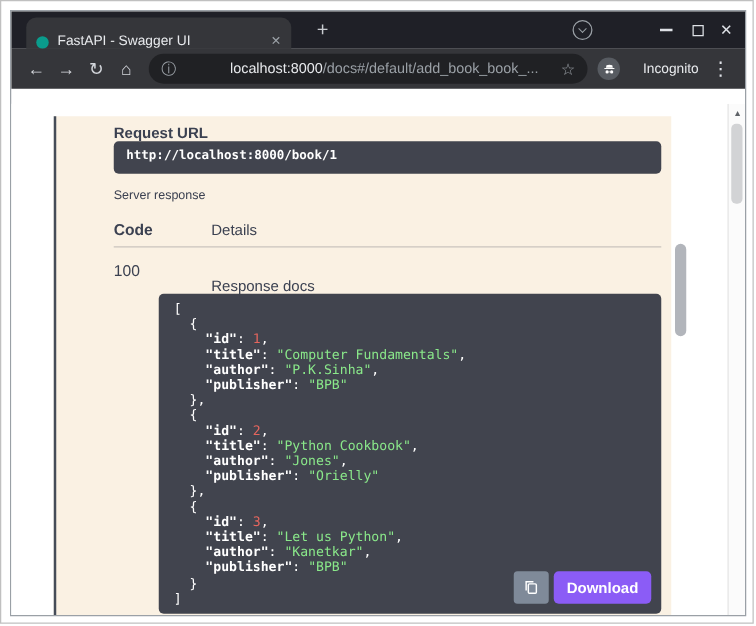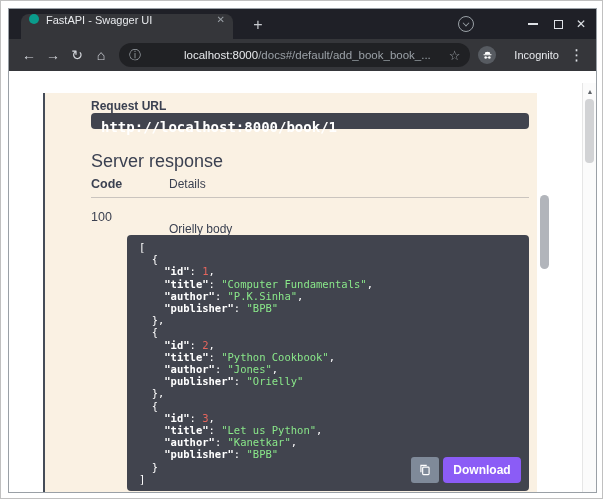--- a/index.html
+++ b/index.html
@@ -4,21 +4,21 @@
 <title>FastAPI - Swagger UI</title>
 <style>
   * { margin:0; padding:0; box-sizing:border-box; }
   html,body { width:605px; height:501px; background:#ffffff; font-family:"Liberation Sans", sans-serif; }
   .screenshot { position:relative; width:603px; height:499px; border:1px solid #c0c0c0; background:#fff; }
 
   .window { position:absolute; left:7px; top:7px; width:589px; height:485px; border:1px solid #9aa0a6; background:#fff; overflow:hidden; }
 
   
   .titlebar { position:absolute; left:0; top:0; width:100%; height:30px; background:#1f2027; }
-  .tab { position:absolute; left:12px; top:5px; width:212px; height:25px; background:#35363a; border-radius:8px 8px 0 0; display:flex; align-items:flex-start; padding:0 8px; gap:7px; }
+  .tab { position:absolute; left:12px; top:5px; width:212px; height:25px; background:#35363a; border-radius:8px 8px 0 0; display:flex; align-items:flex-end; padding:0 8px; gap:7px; }
   .favicon { width:10px; height:10px; border-radius:50%; background:#0a9c8c; flex:0 0 auto; }
   .tab-title { flex:1; font-size:11px; color:#e8eaed; white-space:nowrap; overflow:hidden; text-overflow:ellipsis; }
   .tab-close { font-size:10px; color:#9aa0a6; cursor:default; }
   .new-tab { position:absolute; left:238px; top:5px; width:22px; height:22px; color:#c8cbd0; font-size:16px; text-align:center; line-height:22px; }
   .tab-search { position:absolute; right:122px; top:7px; width:16px; height:16px; border:1.5px solid #9aa0a6; border-radius:50%; }
   .tab-search .chev { position:absolute; left:4px; top:3px; width:6px; height:6px; border-right:1.5px solid #9aa0a6; border-bottom:1.5px solid #9aa0a6; transform:rotate(45deg) scale(.8); }
   .win-btn { position:absolute; top:0; width:22px; height:30px; display:flex; align-items:center; justify-content:center; color:#dee1e6; font-size:11px; }
   .btn-min { right:52px; } .btn-max { right:27px; } .btn-close { right:4px; font-size:12px; }
   .bar-min { width:10px; height:1.5px; background:#dee1e6; }
   .box-max { width:9px; height:9px; border:1.2px solid #dee1e6; }
@@ -35,22 +35,22 @@
   .incog { display:flex; align-items:center; gap:18px; margin:0 6px 0 2px; flex:0 0 auto; }
   .incog-circle { width:18px; height:18px; border-radius:50%; background:#575b61; display:flex; align-items:center; justify-content:center; }
   .incog-label { font-size:11px; color:#e8eaed; }
   .menu-ic { color:#dee1e6; font-size:15px; padding:0 4px; flex:0 0 auto; }
 
   
   .content { position:absolute; left:0; top:62px; width:100%; height:423px; background:#fff; overflow:hidden;margin-top:12px; }
   .panel { position:absolute; left:34px; top:10px; width:494px; bottom:0; background:#faf1e3; border-left:2px solid #454c58; }
   .lbl { position:absolute; color:#3b4151; }
   .req-label { left:46px; top:6px; font-size:12px; font-weight:bold; }
-  .req-pre { position:absolute; left:46px; right:8px; top:20px; height:16px; background:#41444e; border-radius:4px; color:#fff; font-family:"DejaVu Sans Mono", monospace; font-size:14px; font-weight:bold; padding:6px 10px; }
-  .srv-label { left:46px; top:58px; font-size:18px; }
+  .req-pre { position:absolute; left:46px; right:8px; top:20px; height:26px; background:#41444e; border-radius:4px; color:#fff; font-family:"DejaVu Sans Mono", monospace; font-size:10px; font-weight:bold; padding:6px 10px; }
+  .srv-label { left:46px; top:58px; font-size:10px; }
   .code-hdr { left:46px; top:84px; font-size:12.5px; font-weight:bold; }
   .details-hdr { left:124px; top:84px; font-size:12px; }
   .hdr-line { position:absolute; left:46px; right:8px; top:104px; border-top:1px solid rgba(59,65,81,.25); }
   .resp-code { left:46px; top:117px; font-size:12.5px; }
   .resp-body-label { left:124px; top:129px; font-size:12px; }
   .code-block { position:absolute; left:82px; right:8px; top:142px; bottom:15px; background:#41444e; border-radius:4px; padding:6px 12px; overflow:hidden; }
   .code-block pre { font-family:"DejaVu Sans Mono", monospace; font-size:10.5px; line-height:12.2px; color:#ffffff; white-space:pre; }
   .jk { color:var(--json-key,#ffffff); font-weight:bold; }
   .js { color:var(--json-string,#8ae88a); }
   .jn { color:var(--json-number,#e5665e); }
@@ -116,21 +116,21 @@
 
     <div class="content">
       <div class="panel">
         <div class="lbl req-label">Request URL</div>
         <div class="req-pre">http://localhost:8000/book/1</div>
         <div class="lbl srv-label">Server response</div>
         <div class="lbl code-hdr">Code</div>
         <div class="lbl details-hdr">Details</div>
         <div class="hdr-line"></div>
         <div class="lbl resp-code">100</div>
-        <div class="lbl resp-body-label">Orielly body</div>
+        <div class="lbl resp-body-label">Response docs</div>
         <div class="code-block">
           <pre>[
   {
     <span class="jk">"id"</span>: <span class="jn">1</span>,
     <span class="jk">"title"</span>: <span class="js">"Computer Fundamentals"</span>,
     <span class="jk">"author"</span>: <span class="js">"P.K.Sinha"</span>,
     <span class="jk">"publisher"</span>: <span class="js">"BPB"</span>
   },
   {
     <span class="jk">"id"</span>: <span class="jn">2</span>,

